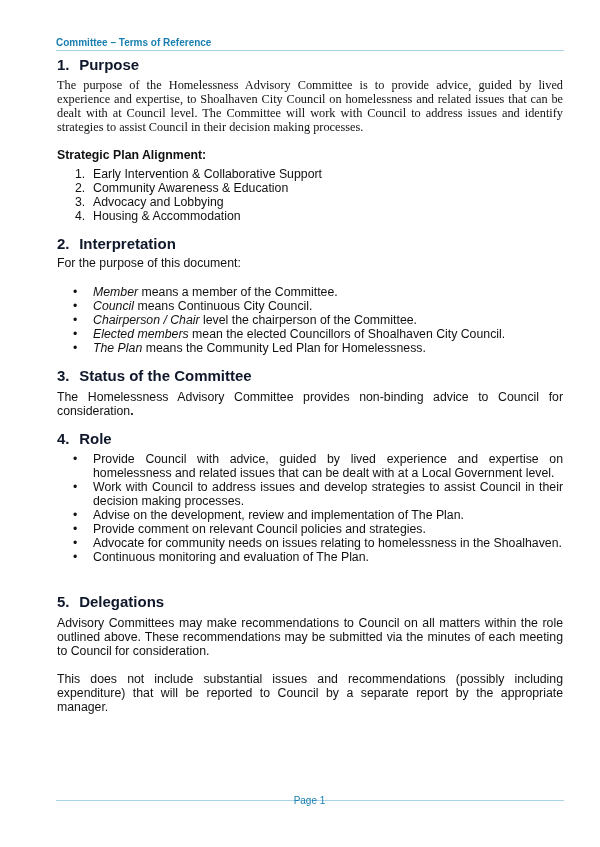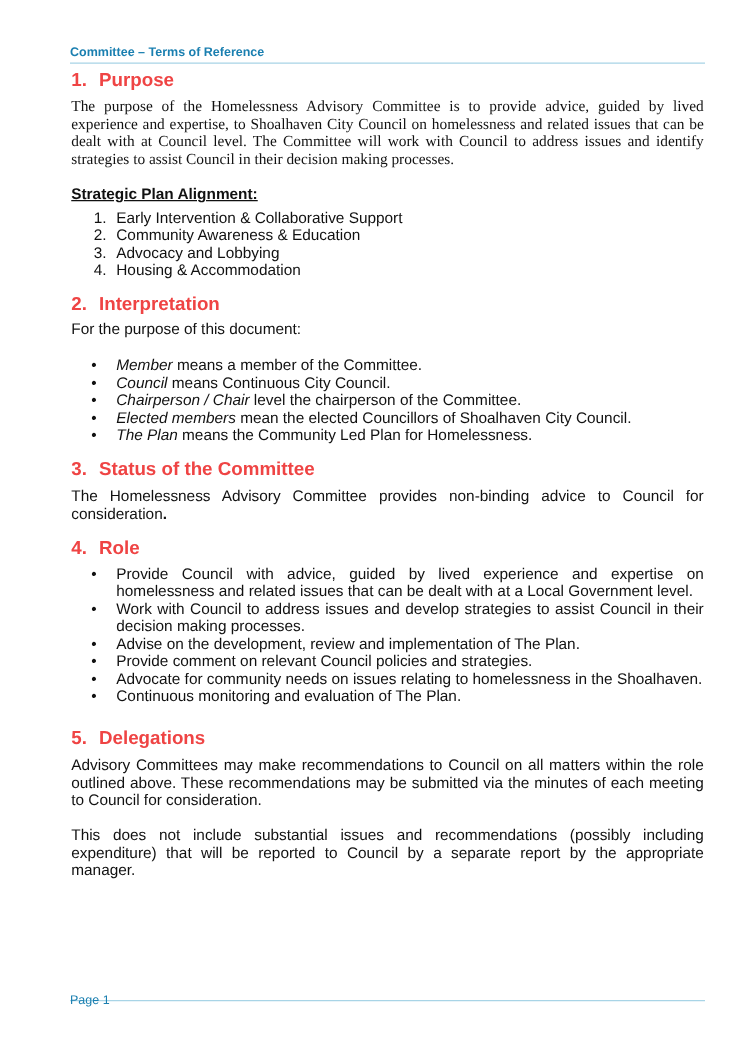--- a/index.html
+++ b/index.html
@@ -45,29 +45,29 @@
       left: 57px;
       top: 55px;
       width: 506px;
       font-size: 12.3px;
       line-height: 14px;
     }
     h2 {
       margin: 0;
       font-size: 15px;
       font-weight: bold;
-      color: #ef4444;
+      color: #0f172a;
       line-height: 18px;
     }
     h2 .num { display: inline-block; width: 18px; }
     p {
       margin: 0;
       text-align: justify;
     }
-    .u-bold { font-weight: bold; text-decoration: underline; }
+    .u-bold { font-weight: bold; }
     .bold { font-weight: bold; }
     ol.num-list {
       margin: 0;
       padding: 0;
       list-style: none;
     }
     ol.num-list li {
       position: relative;
       padding-left: 36px;
     }
@@ -96,21 +96,21 @@
       top: 800px;
       width: 508px;
       height: 0;
       border-top: 1.5px solid #a8d4e6;
     }
     .footer {
       position: absolute;
       left: 56px;
       top: 795px;
       width: 507px;
-      text-align: left;
+      text-align: center;
       font-size: 10px;
       color: #1a7fb0;
     }
   </style>
 </head>
 <body>
 
 <div class="page">
 
   <div class="header">Committee – Terms of Reference</div>
@@ -162,21 +162,21 @@
 
     <ul class="bullets" style="margin-top:4px;">
       <li><span class="marker">•</span><span>Provide Council with advice, guided by lived experience and expertise on homelessness and related issues that can be dealt with at a Local Government level.</span></li>
       <li><span class="marker">•</span><span>Work with Council to address issues and develop strategies to assist Council in their decision making processes.</span></li>
       <li><span class="marker">•</span><span>Advise on the development, review and implementation of The Plan.</span></li>
       <li><span class="marker">•</span><span>Provide comment on relevant Council policies and strategies.</span></li>
       <li><span class="marker">•</span><span>Advocate for community needs on issues relating to homelessness in the Shoalhaven.</span></li>
       <li><span class="marker">•</span><span>Continuous monitoring and evaluation of The Plan.</span></li>
     </ul>
 
-    <h2 style="margin-top:18px;">
+    <h2 style="margin-top:29px;">
       <span class="num">5.</span>
       <span>Delegations</span>
     </h2>
     <p style="margin-top:5px;">Advisory Committees may make recommendations to Council on all matters within the role outlined above. These recommendations may be submitted via the minutes of each meeting to Council for consideration.</p>
     <p style="margin-top:14px;">This does not include substantial issues and recommendations (possibly including expenditure) that will be reported to Council by a separate report by the appropriate manager.</p>
 
   </div>
 
   <div class="footer-rule"></div>
   <div class="footer">Page 1</div>

